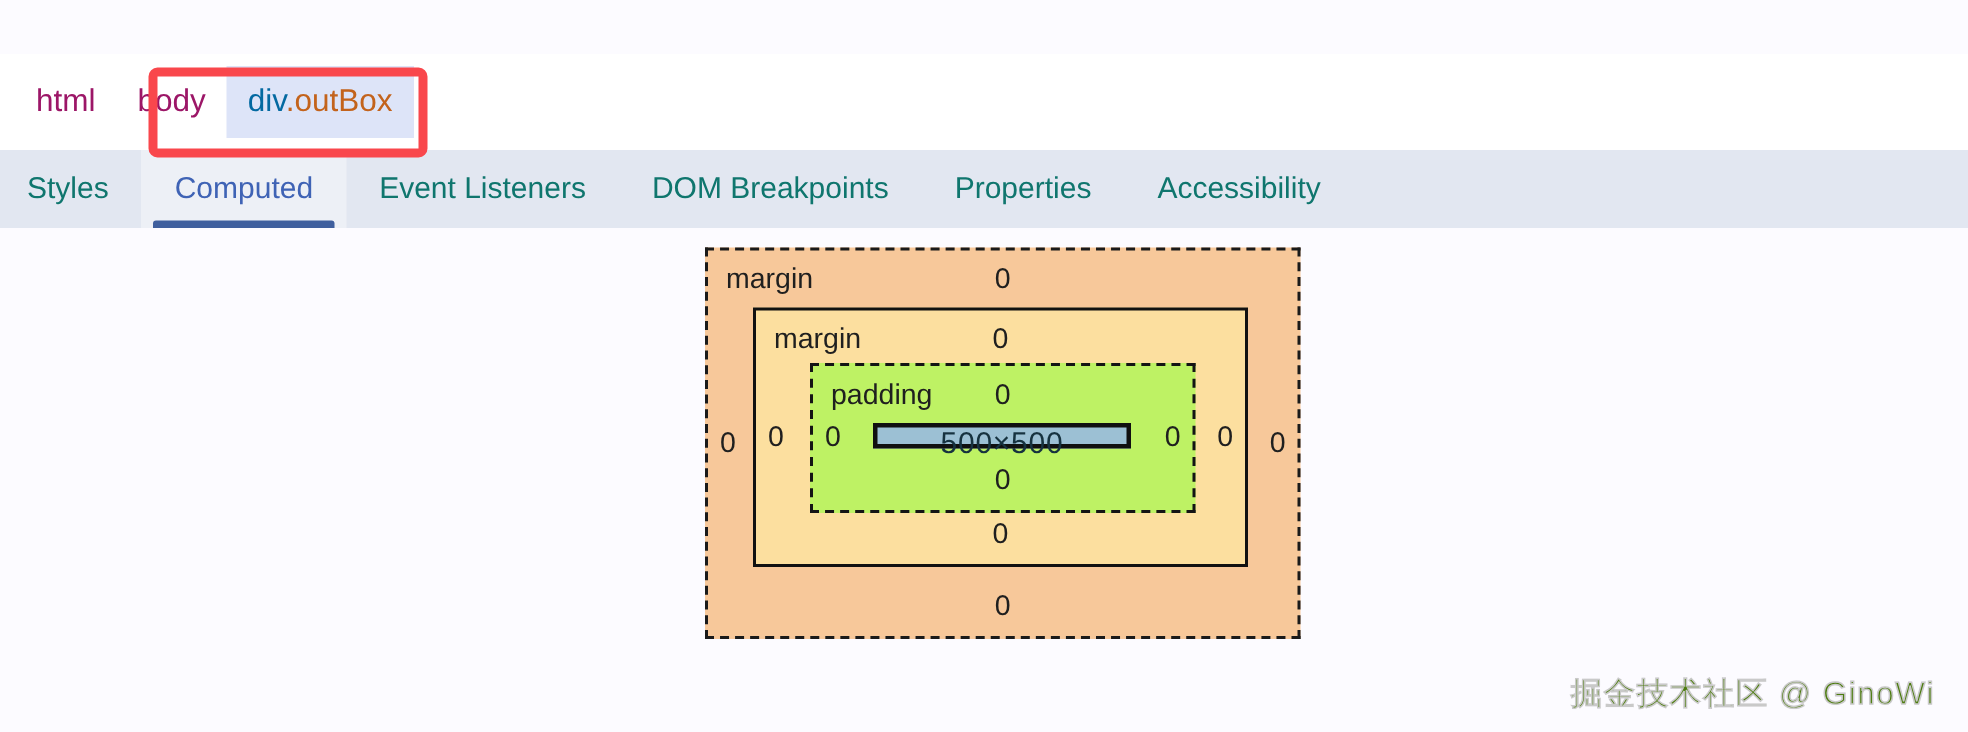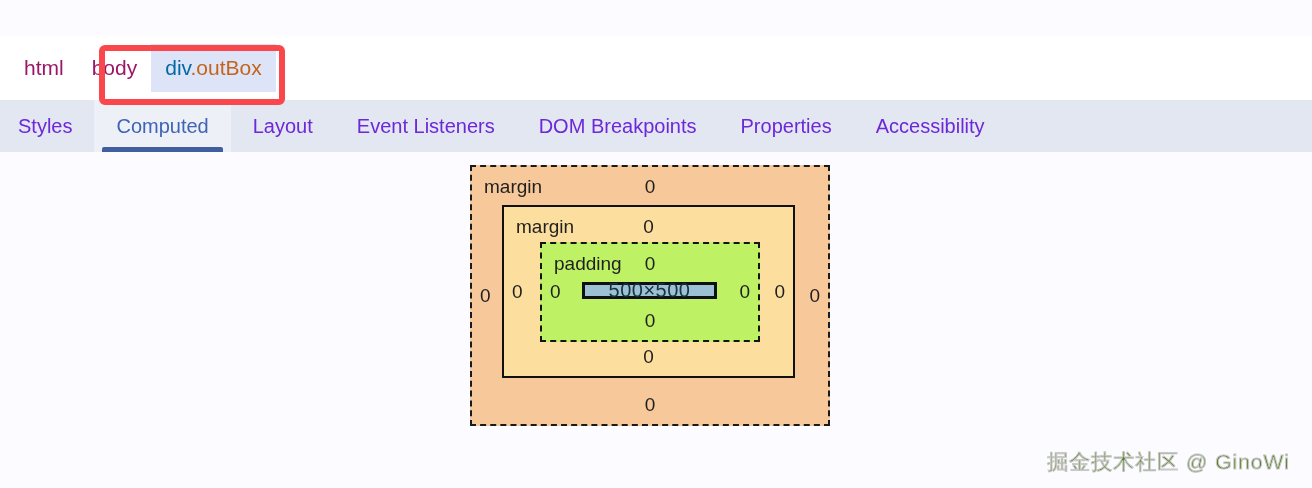--- a/index.html
+++ b/index.html
@@ -48,21 +48,21 @@
     display: flex;
     align-items: stretch;
     position: relative;
     z-index: 1;
   }
   .tab {
     display: flex;
     align-items: center;
     padding: 0 22px;
     font-size: 20px;
-    color: #6d28d9;
+    color: #0f766e;
     white-space: nowrap;
     position: relative;
     cursor: default;
   }
   .tab:first-child { padding-left: 18px; }
   .tab.active {
     background: #edf0f6;
     color: #3f63b5;
     font-weight: 500;
     text-align: center;
@@ -102,21 +102,21 @@
     position: absolute;
     left: 0; right: 0;
     top: 103px;
     bottom: 0;
     background: #fcfbff;
   }
   .boxmodel {
     position: absolute;
     left: 470px;
     top: 62px;
-    width: 360px;
+    width: 397px;
     height: 261px;
     font-size: 19px;
     color: #1d1d1d;
   }
 
   .bm-layer {
     position: absolute;
     inset: 0;
   }
 
@@ -135,21 +135,20 @@
     left: 36px; top: 35px; right: 33px; bottom: 34px;
     background: #bef264;
     border: 2px dashed #141414;
   }
   .content-box {
     position: absolute;
     left: 40px; top: 38px; right: 41px; bottom: 41px;
     background: #9cc0d4;
     border: 3px solid #101010;
     display: flex;
-    align-items: center;
     justify-content: center;
   }
   .content-label {
     font-size: 20px;
     color: #16323f;
     letter-spacing: 0.5px;
   }
 
   
   .layer-name {
@@ -205,23 +204,20 @@
 </div>
 
 <div class="tab-bar">
   <div class="tab">
     <span>Styles</span>
   </div>
   <div class="tab active">
     <span>Computed</span>
   </div>
   <div class="tab">
-    <span>Layout</span>
-  </div>
-  <div class="tab">
     <span>Event Listeners</span>
   </div>
   <div class="tab">
     <span>DOM Breakpoints</span>
   </div>
   <div class="tab">
     <span>Properties</span>
   </div>
   <div class="tab">
     <span>Accessibility</span>

